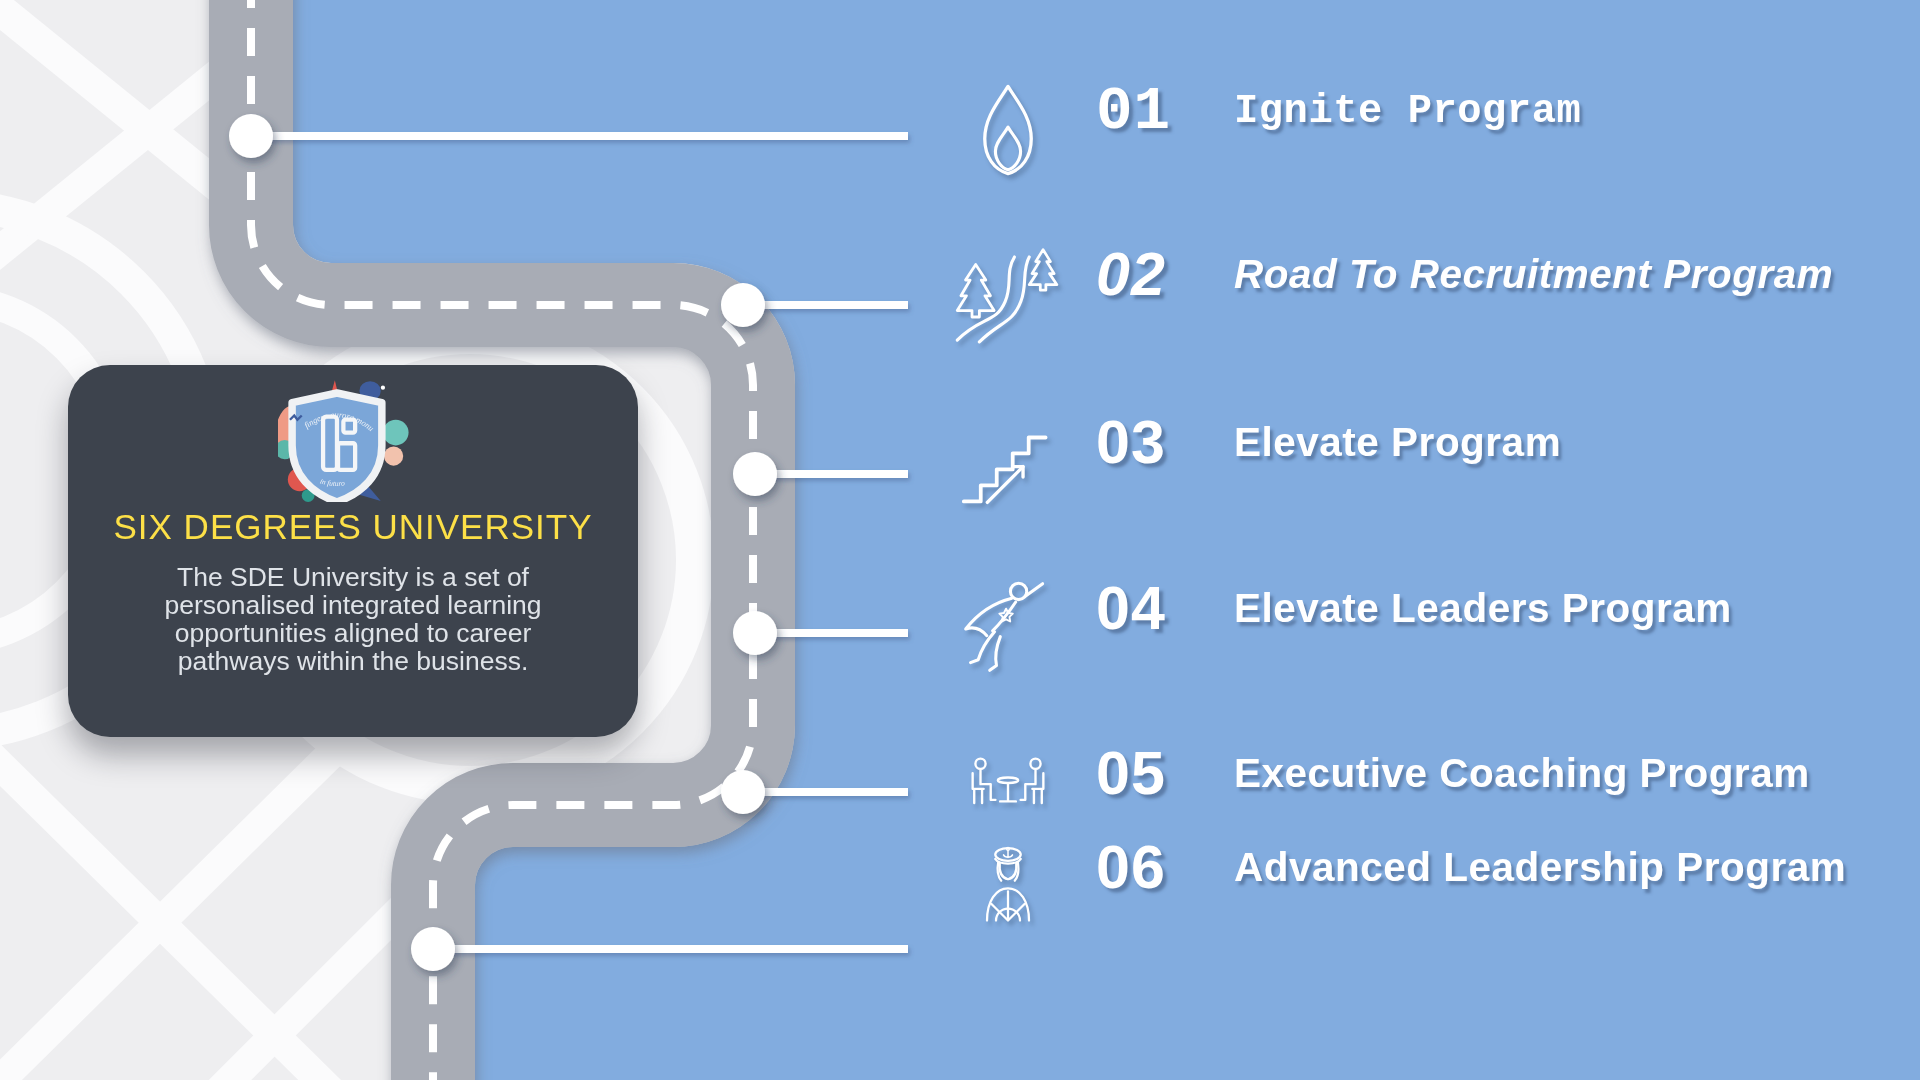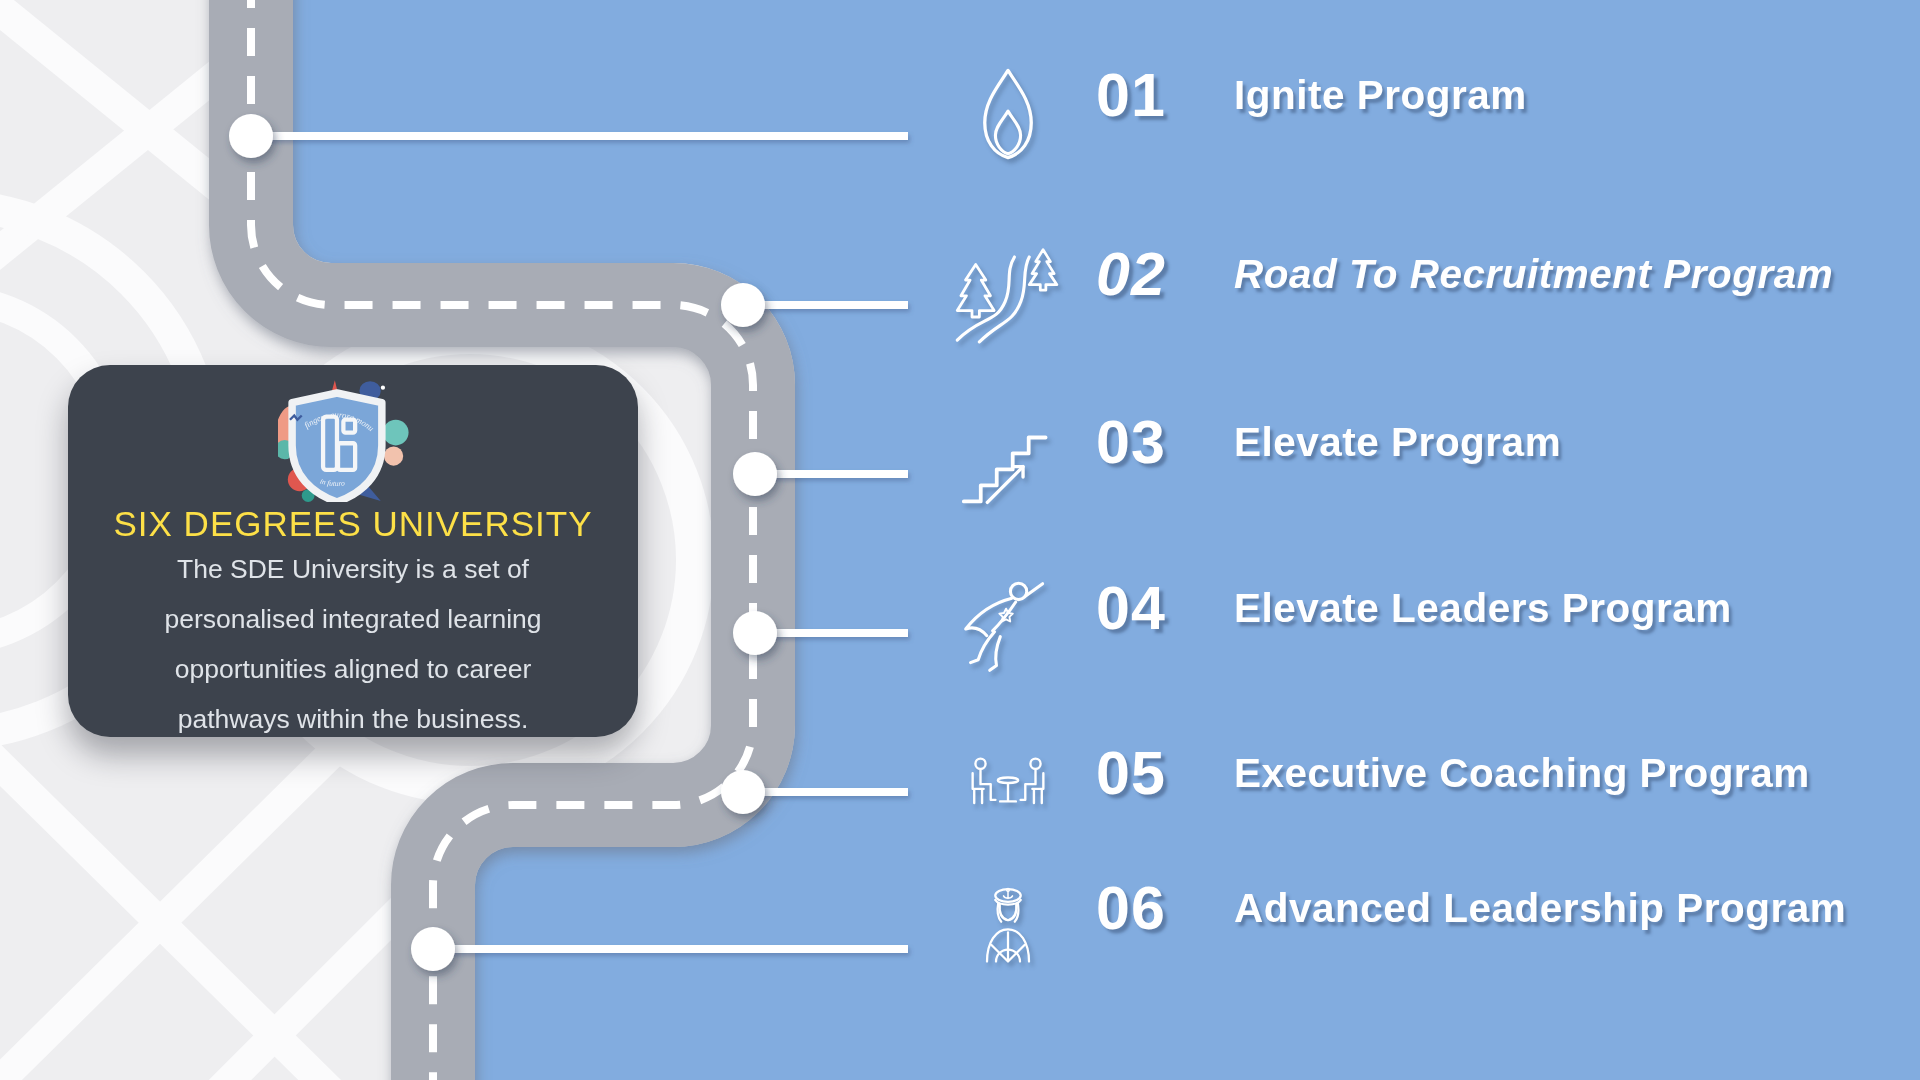--- a/index.html
+++ b/index.html
@@ -14,27 +14,27 @@
     background:#3d434d;border-radius:42px;
     box-shadow:0 18px 30px rgba(25,30,40,.35);
     display:flex;flex-direction:column;align-items:center;
   }
   .logo-wrap{margin-top:12px;height:128px;display:flex;justify-content:center;}
   .card-title{
     margin-top:2px;color:#fde047;font-size:35px;font-weight:400;
     letter-spacing:1px;white-space:nowrap;
   }
   .card-desc{
-    margin-top:0;width:428px;text-align:center;color:#dfe3e8;
-    font-size:26.5px;line-height:50px;font-weight:400;
+    margin-top:16px;width:428px;text-align:center;color:#dfe3e8;
+    font-size:26.5px;line-height:28px;font-weight:400;
   }
   
   .row{position:absolute;left:945px;height:124px;display:flex;align-items:center;z-index:2;}
-  .row-1{top:52px;}  .row-2{top:231px;font-style:italic;} .row-3{top:399px;}
-  .row-4{top:565px;} .row-5{top:730px;} .row-6{top:865px;}
+  .row-1{top:68px;font-family:Liberation Mono, monospace;}  .row-2{top:231px;font-style:italic;} .row-3{top:399px;}
+  .row-4{top:565px;} .row-5{top:730px;} .row-6{top:824px;}
   .icon-wrap{width:125px;display:flex;justify-content:center;align-items:center;}
   .icon-wrap svg{filter:drop-shadow(3px 4px 2px rgba(62,88,125,.45));}
   .num{
     width:102px;margin-left:26px;color:#fff;font-size:61px;font-weight:700;
     transform:translateY(-19px);letter-spacing:1px;
     text-shadow:4px 4px 3px rgba(62,88,125,.55);
   }
   .label{
     margin-left:36px;color:#fff;font-size:40.5px;font-weight:700;white-space:nowrap;
     transform:translateY(-19px);letter-spacing:.5px;

